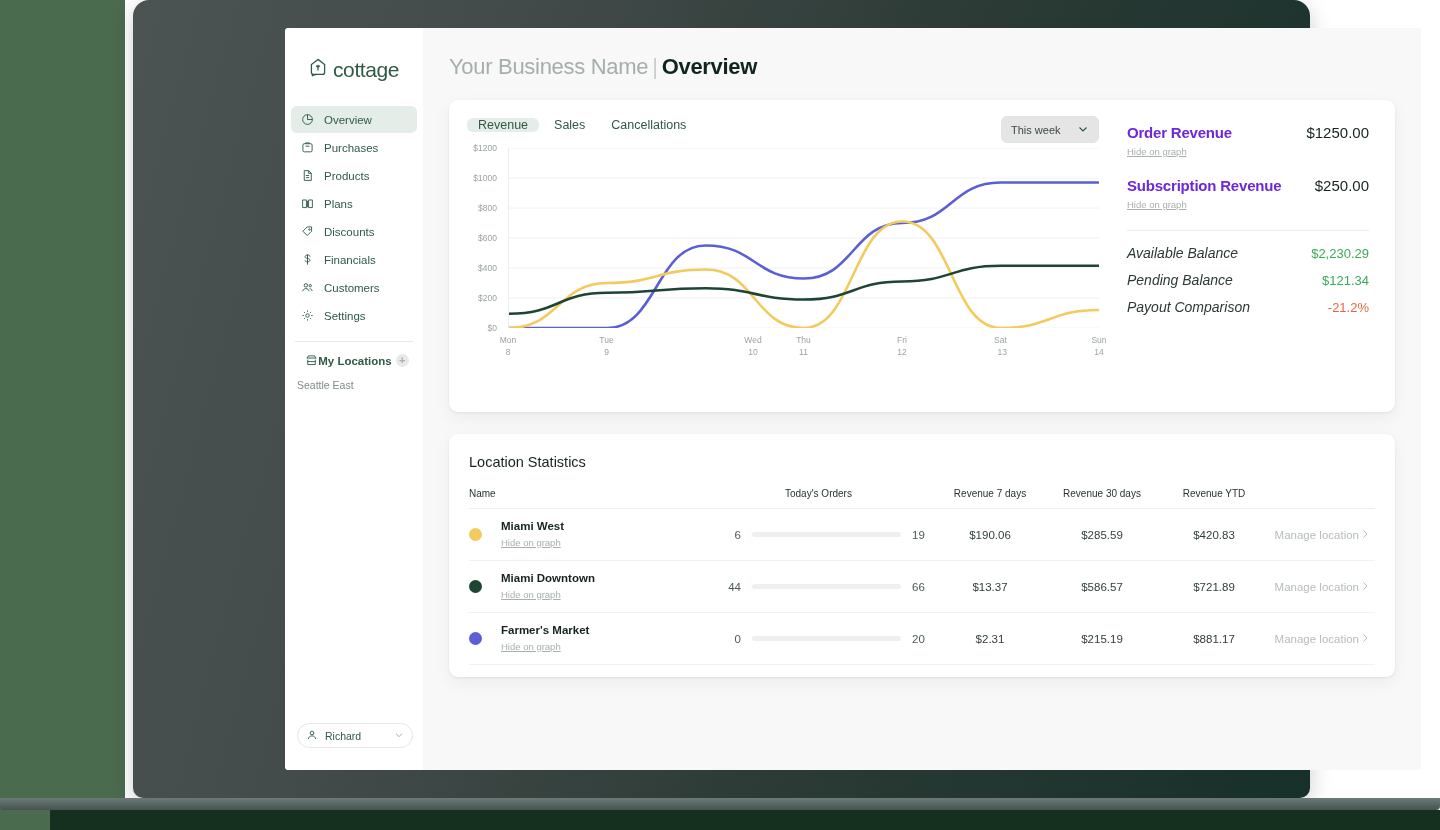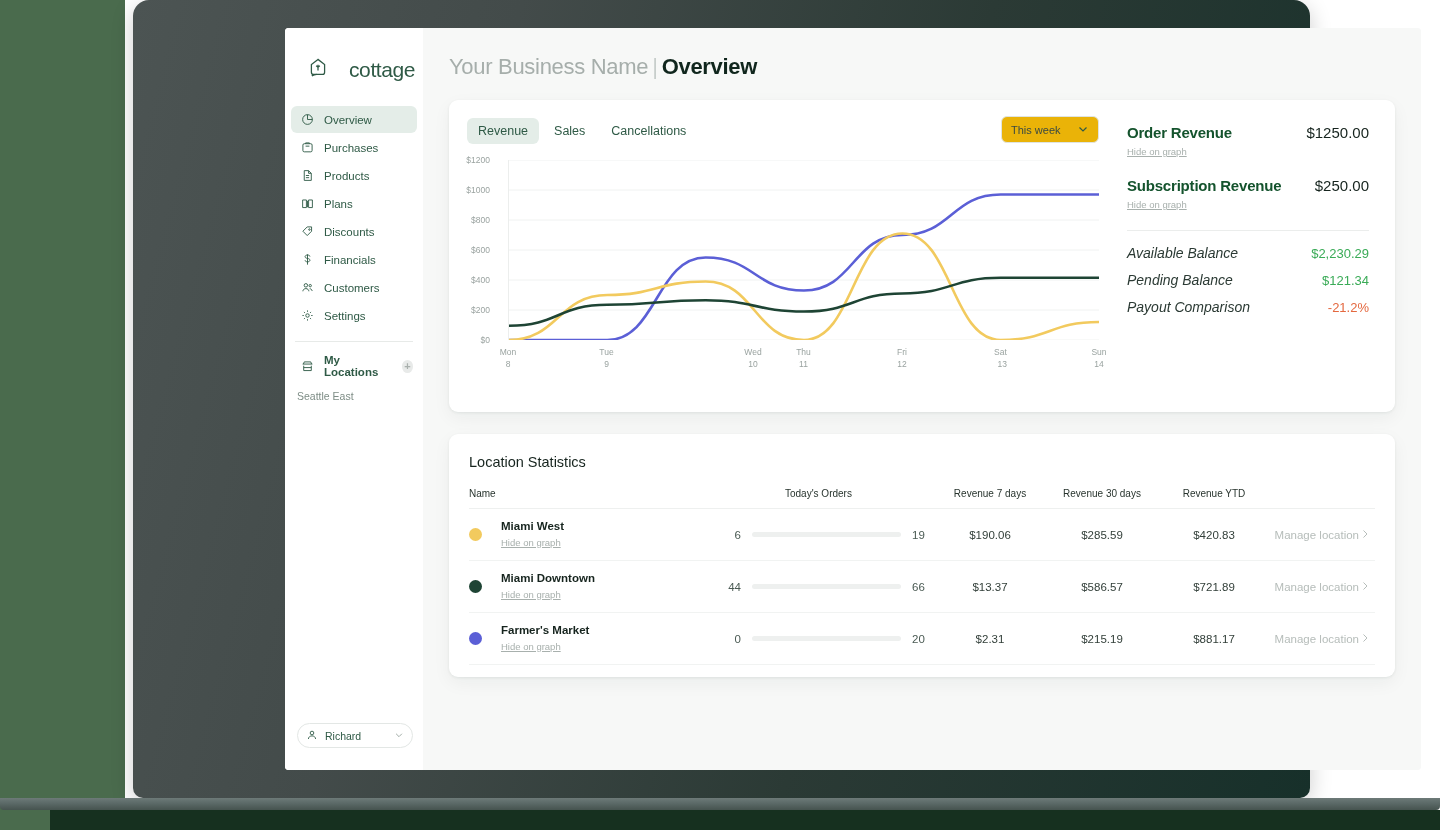--- a/index.html
+++ b/index.html
@@ -57,21 +57,21 @@
   }
 
   
   #sidebar {
     width: 138px; height: 742px; background: #ffffff;
     display: flex; flex-direction: column;
     flex: 0 0 138px;
     position: relative;
   }
   .logo-wrap {
-    display: flex; align-items: center; gap: 20px;
+    display: flex; align-items: center; gap: 4px;
     padding: 22px 0 0 22px;
     height: 62px;
   }
   .logo-text {
     font-size: 21px; color: #2f5a46; letter-spacing: -.4px;
   }
   .nav { margin-top: 16px; padding: 0 6px; }
   .nav-item {
     display: flex; align-items: center; gap: 10px;
     height: 27px; padding: 0 10px; border-radius: 6px;
@@ -79,22 +79,22 @@
     margin-bottom: 1px;
   }
   .nav-item.active { background: #e4ede8; }
   .nav-ico { width: 13px; height: 13px; display:block; flex:0 0 13px; }
   .nav-ico svg { display:block; }
 
   .nav-sep {
     height: 1px; background: #e7eae8; margin: 11px 10px 0 10px;
   }
   .loc-head {
-    display:flex; align-items:center; gap:10px;
-    padding: 12px 10px 0 16px; color:#2f5a46; font-size:11.5px; font-weight:bold;
+    display:flex; align-items:center; 
+    padding: 12px 10px 0 16px; color:#2f5a46; font-size:11.5px; font-weight:bold;justify-content:center;
   }
   .loc-head .plus {
     width: 13px; height: 13px; border-radius: 50%;
     background: #e8eae9; color: #a9b0ad; font-size: 11px;
     display:flex; align-items:center; justify-content:center; line-height:1;
     margin-left: 4px; cursor: pointer;
   }
   .loc-sub {
     padding: 12px 0 0 12px; font-size: 10.5px; color: #7e8d86;
   }
@@ -119,58 +119,58 @@
   .card {
     background: #fff; border-radius: 9px;
     box-shadow: 0 1px 3px rgba(20,40,30,.07), 0 6px 18px rgba(20,40,30,.05);
   }
 
   
   #chart-card { height: 312px; display: flex; padding: 0; }
   #chart-left { flex: 1 1 auto; padding: 18px 14px 0 18px; position: relative; }
   .tabs { display: flex; align-items: center; gap: 4px; }
   .tab {
-    font-size: 12.5px; color: #2f5a46; padding: 6px 11px; border-radius: 6px; cursor: pointer;
+    font-size: 12.5px; color: #2f5a46; padding: 0 11px; border-radius: 6px; cursor: pointer;
   }
   .tab.active { background: #e4ede8; }
   .range-select {
     position: absolute; right: 14px; top: 16px;
     width: 98px; height: 27px; border: 1px solid #dfe4e2; border-radius: 6px;
-    background: #eab308; display: flex; align-items: center; padding: 0 9px;
+    background: #e5e5e5; display: flex; align-items: center; padding: 0 9px;
     font-size: 11px; color: #3a4a43; cursor: pointer;
   }
   .range-select .chev { margin-left: auto; color: #2f5a46; }
 
   #plot-wrap { position: relative; margin-top: 16px; height: 210px; }
   #y-axis {
     position: absolute; left: 0; top: 0; width: 34px; height: 180px;
   }
   .ytick {
-    position: absolute; right: 11px; font-size: 8.5px; color: #9aa3a0;
+    position: absolute; right: 4px; font-size: 8.5px; color: #9aa3a0;
     transform: translateY(-50%); white-space: nowrap; text-align: right;
   }
   #plot {
     position: absolute; left: 41px; right: 0; top: 0; height: 180px;
     border-left: 1px solid #eceeed;
   }
   #plot svg { display: block; width: 100%; height: 100%; }
   #x-axis {
     position: absolute; left: 41px; right: 0; top: 186px; height: 30px;
   }
   .xtick {
     position: absolute; text-align: center; font-size: 8.5px; color: #9aa3a0;
     transform: translateX(-50%); line-height: 12px;
   }
 
   
   #chart-right {
     flex: 0 0 282px; padding: 24px 26px 0 14px;
   }
   .stat-big { display: flex; align-items: baseline; justify-content: space-between; }
-  .stat-big .lbl { font-size: 15px; font-weight: bold; color: #14532d; letter-spacing: -.2px; }
+  .stat-big .lbl { font-size: 15px; font-weight: bold; color: #6d28d9; letter-spacing: -.2px; }
   .stat-big .val { font-size: 15px; color: #16241e; }
   .hide-link {
     font-size: 9.5px; color: #a8b0ad; text-decoration: underline; cursor: pointer;
     display: inline-block; margin-top: 2px;
   }
   .stat-gap { height: 18px; }
   .stat-sep { height: 1px; background: #ebedec; margin: 18px 0 14px 0; }
   .stat-row { display: flex; justify-content: space-between; align-items: baseline; margin-bottom: 11px; }
   .stat-row .lbl { font-size: 14px; color: #2b3a34; font-style: italic; }
   .stat-row .val { font-size: 13px; }

